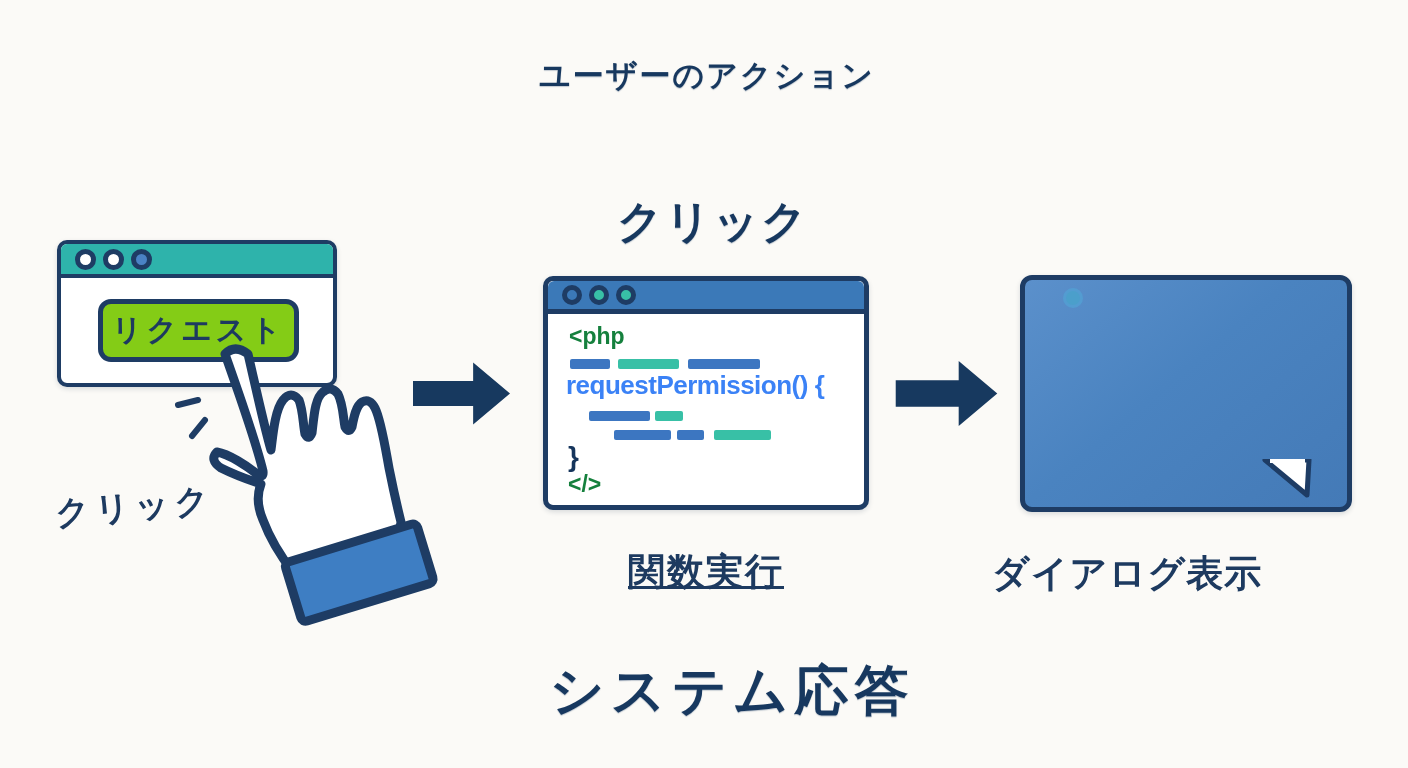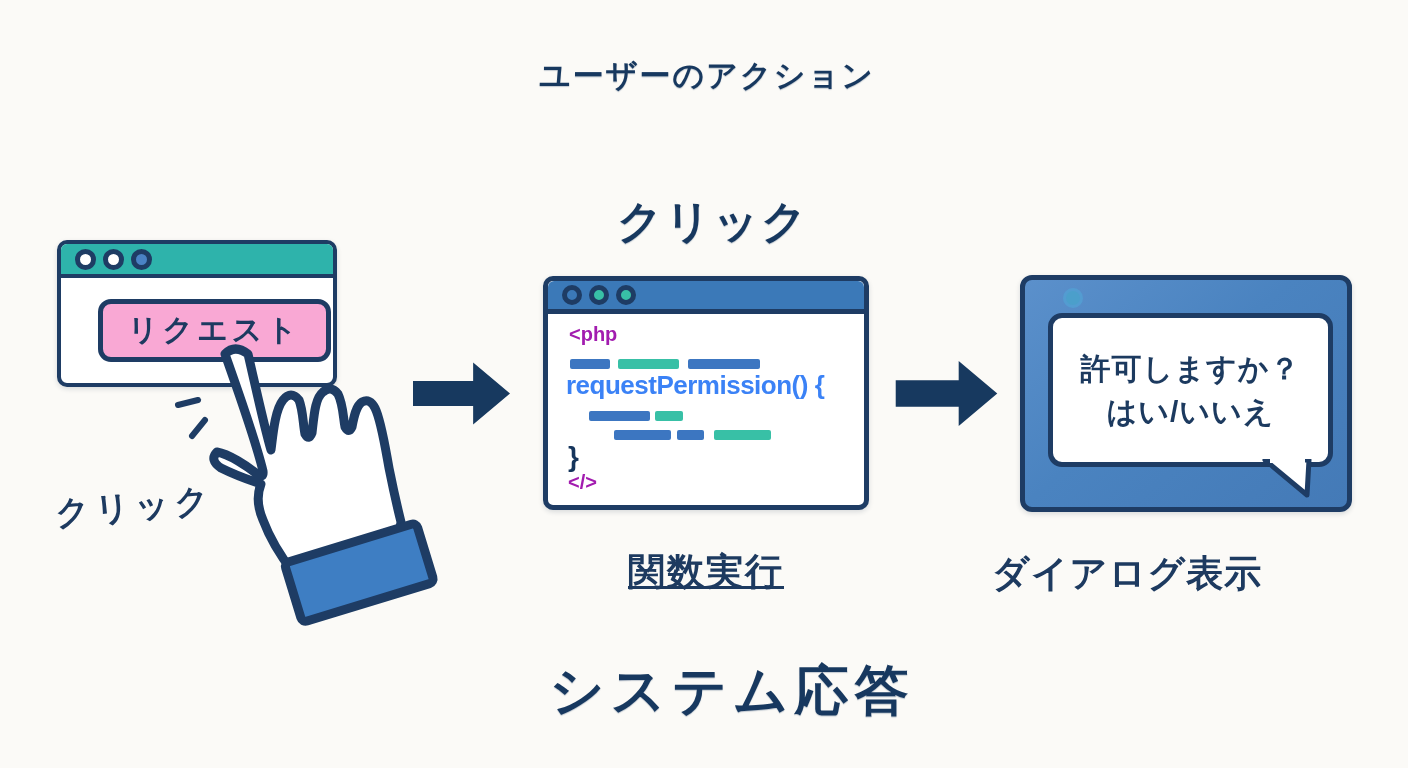--- a/index.html
+++ b/index.html
@@ -46,36 +46,36 @@
     display:flex; align-items:center; gap:7px; padding-left:14px;
   }
   .titlebar.teal { background:#2eb3ab; }
   .titlebar.blue { background:#3b79b8; }
   .dot { width:21px; height:21px; border-radius:50%; border:5px solid #1e3c64; }
   .dot.white { background:#ffffff; }
   .dot.blue  { background:#4a82c4; }
   .dot.hollow{ background:#3b79b8; }
   .dot.teal  { background:#38c0a6; }
   .request-btn {
-    position:absolute; left:37px; top:55px; width:233px; height:63px;
-    background:#f9a8d4; border:5px solid #1e3c64; border-radius:13px;
+    position:absolute; left:37px; top:55px; width:201px; height:63px;
+    background:#84cc16; border:5px solid #1e3c64; border-radius:13px;
     display:flex; align-items:center; justify-content:center;
     font-size:30px; font-weight:800; letter-spacing:4px; color:#1d3a60;
   }
 
   
   .code-win {
     left:543px; top:276px; width:326px; height:234px;
     background:#ffffff; border:5px solid #1e3c64; border-radius:10px;
     box-shadow:0 2px 5px rgba(20,40,70,0.15);
   }
   .code-win .titlebar { height:33px; border-bottom:5px solid #1e3c64; }
   .code-win .dot { width:20px; height:20px; border-width:5px; }
   .code-line { position:absolute; font-weight:800; white-space:nowrap; }
-  .tag-blue { color:#a21caf; font-size:20px; }
+  .tag-blue { color:#15803d; font-size:23px; }
   .line-php   { left:21px; top:42px;  }
   .line-func  { left:18px; top:89px; font-size:26px; color:#3b82f6; letter-spacing:-0.5px; }
   .line-brace { left:20px; top:160px; font-size:28px; color:#16355c; }
   .line-close { left:20px; top:190px; }
   .bar { position:absolute; height:10px; border-radius:2px; }
   .bar.b { background:#3c76c1; }
   .bar.t { background:#38c0a6; }
 
   
   .dialog-panel {
@@ -178,24 +178,20 @@
 </div>
 
 <div class="abs caption caption-func">関数実行</div>
 
 <svg class="abs" style="left:893px; top:361px;" width="107" height="65" viewBox="0 0 100 64">
   <polygon points="0,19 62,19 62,0 100,32 62,64 62,45 0,45" fill="#17395f"></polygon>
 </svg>
 
 <div class="abs dialog-panel">
   <div class="camera-dot"></div>
-  <div class="speech-bubble">
-    <div>許可しますか？</div>
-    <div>はい/いいえ</div>
-  </div>
   <svg class="bubble-tail" width="56" height="42" viewBox="0 0 56 42">
     <path d="M4 1 L48 1 L46 36 Z" fill="#ffffff" stroke="#1e3c64" stroke-width="5" stroke-linejoin="round"></path>
     <rect x="9" y="-3" width="35" height="7" fill="#ffffff"></rect>
   </svg>
 </div>
 
 <div class="abs caption caption-dialog">ダイアログ表示</div>
 
 <div class="abs big-label label-sys">システム応答</div>
 

